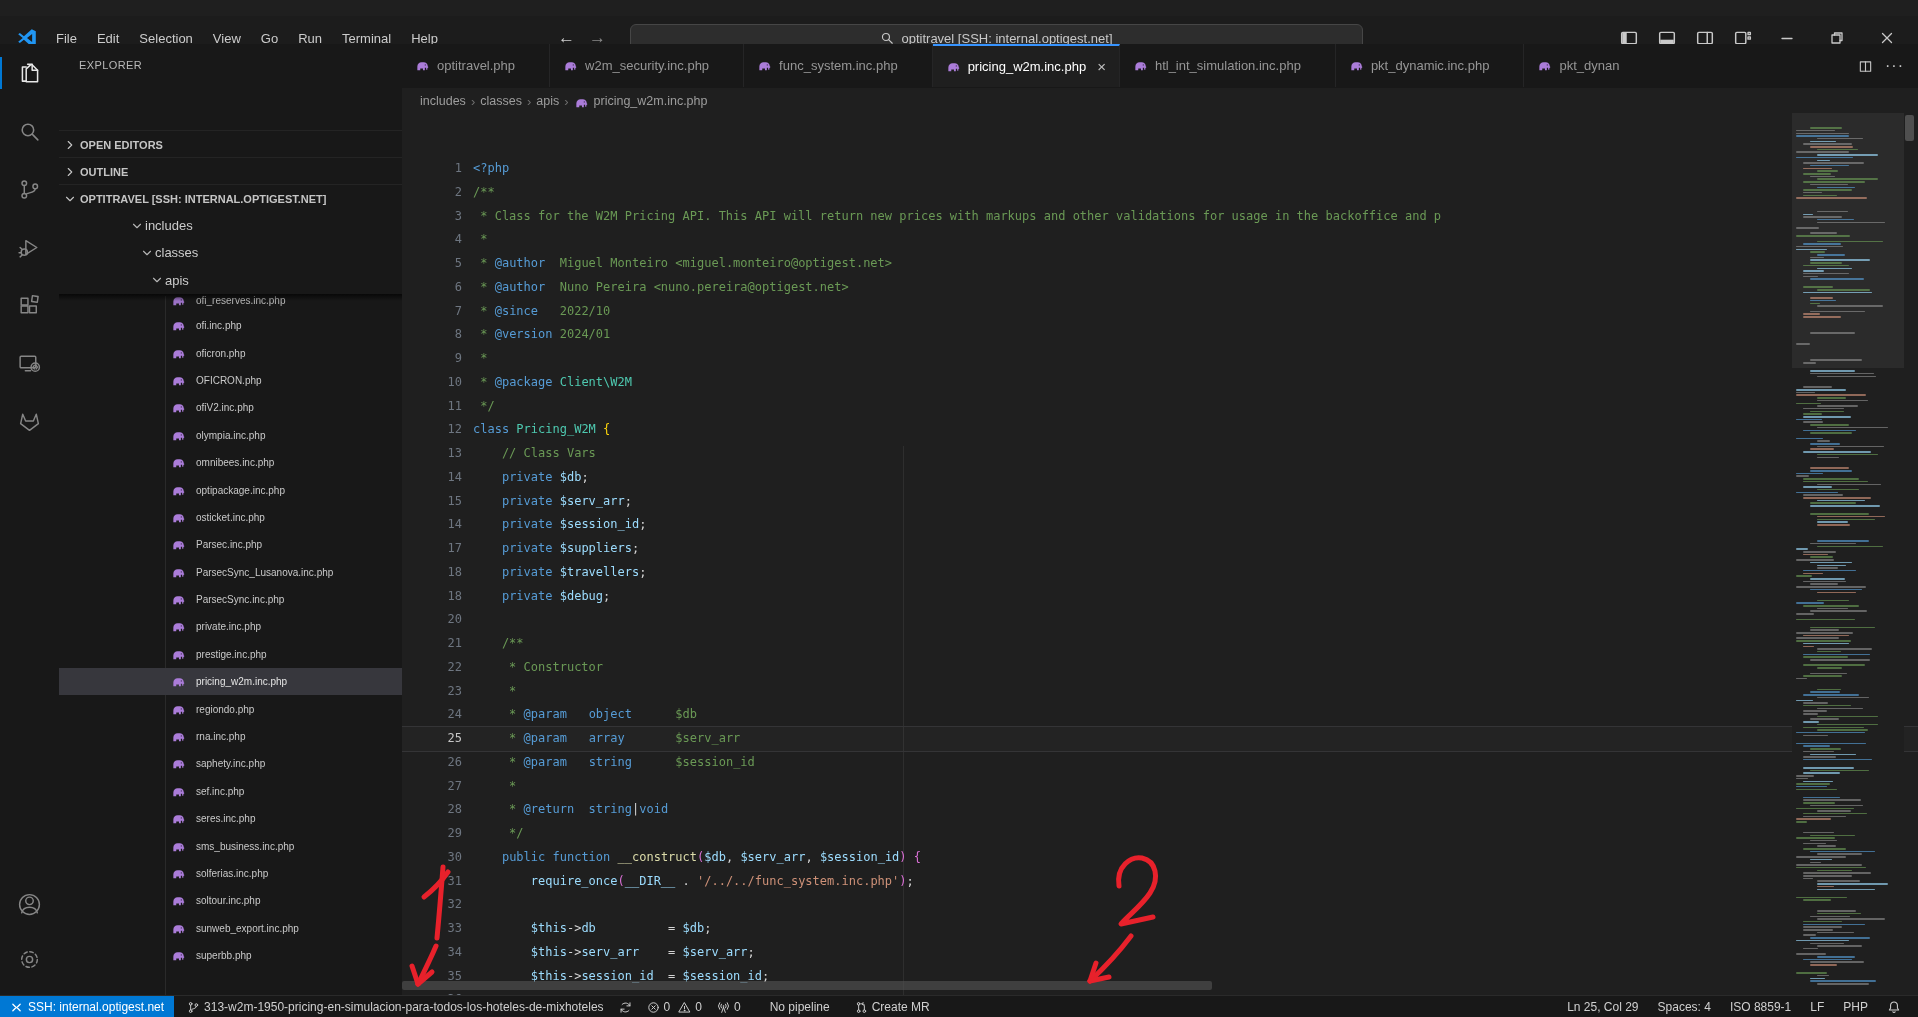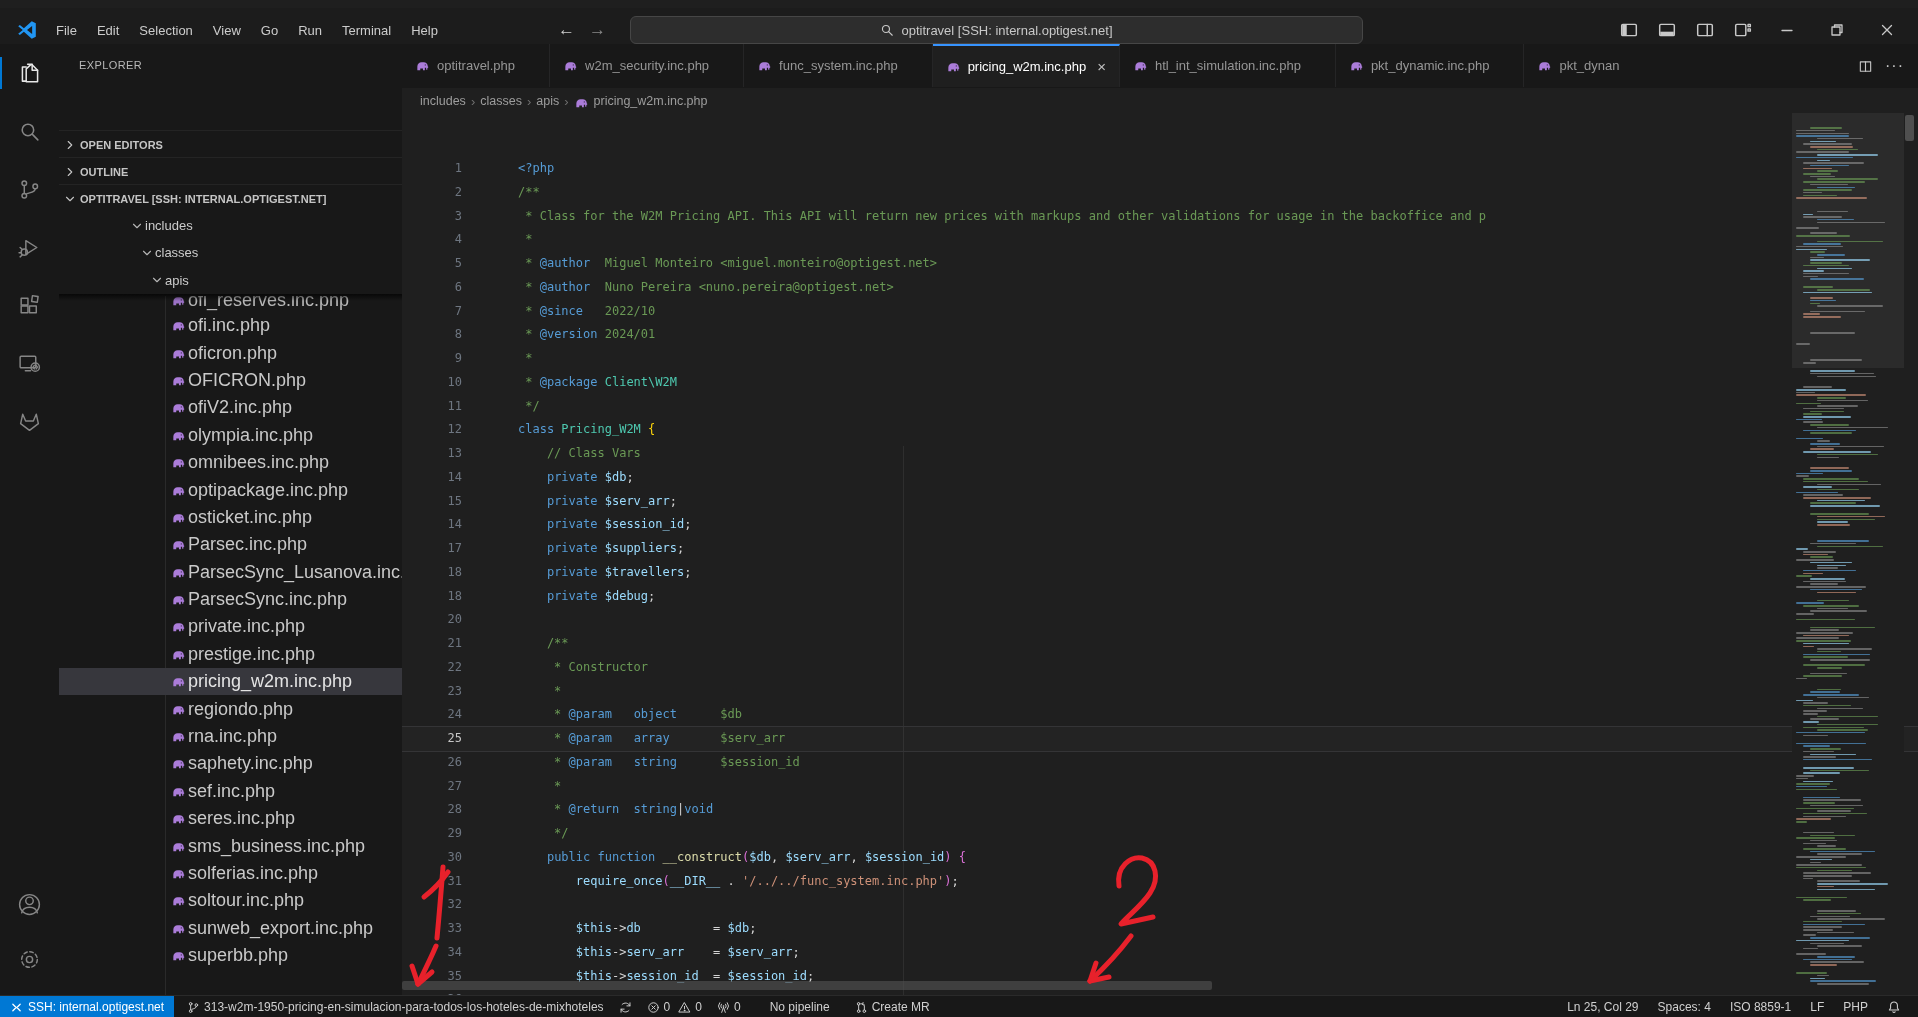--- a/index.html
+++ b/index.html
@@ -2,21 +2,21 @@
 <html><head>
 <meta charset="utf-8">
 <style>
   html,body{margin:0;padding:0;background:#000;}
   #app{position:relative;width:1918px;height:1017px;background:#1f1f1f;overflow:hidden;
        font-family:"Liberation Sans",sans-serif;color:#cccccc;-webkit-font-smoothing:antialiased;}
   svg{display:block;}
   .ico{stroke:currentColor;fill:none;stroke-width:1.3;stroke-linecap:round;stroke-linejoin:round;}
 
   
-  #titlebar{position:absolute;left:0;top:8px;width:1918px;height:44px;background:#1c1c1c;border-bottom:1px solid #2a2a2a;}
+  #titlebar{position:absolute;left:0;top:16px;width:1918px;height:44px;background:#1c1c1c;border-bottom:1px solid #2a2a2a;}
   #vscode-logo{position:absolute;left:16px;top:11px;width:22px;height:22px;}
   #menubar{position:absolute;left:46px;top:0;height:44px;display:flex;align-items:center;}
   .menu-item{padding:5px 10px;font-size:13px;color:#cccccc;border-radius:5px;cursor:default;}
   #nav-arrows{position:absolute;left:558px;top:0;height:44px;display:flex;align-items:center;gap:14px;color:#cfcfcf;font-size:17px;}
   #searchbox{position:absolute;left:630px;top:8px;width:731px;height:26px;background:#2d2d2d;border:1px solid #464646;
              border-radius:6px;display:flex;align-items:center;justify-content:center;gap:7px;color:#c8c8c8;font-size:13px;}
   #tb-right{position:absolute;right:0;top:0;height:44px;display:flex;align-items:center;gap:8px;padding-right:10px;color:#c9c9c9;}
   .tb-btn{width:30px;height:30px;display:flex;align-items:center;justify-content:center;border-radius:5px;}
   .win-btn{width:42px;height:44px;display:flex;align-items:center;justify-content:center;}
 
@@ -28,21 +28,21 @@
 
   
   #sidebar{position:absolute;left:59px;top:44px;width:343px;height:951px;background:#181818;border-right:1px solid #2a2a2a;overflow:hidden;}
   #sb-header{position:absolute;left:0;top:0;width:343px;height:42px;display:flex;align-items:center;}
   #sb-title{padding-left:20px;font-size:11px;color:#b8b8b8;letter-spacing:.4px;}
   .sb-section{position:absolute;left:0;width:343px;height:27px;display:flex;align-items:center;gap:3px;font-size:11px;font-weight:bold;color:#c5c5c5;border-top:1px solid #242424;}
   .sb-section .chev{margin-left:4px;color:#c5c5c5;}
   .tree-row{position:absolute;left:0;width:343px;height:27px;display:flex;align-items:center;font-size:13px;color:#cccccc;}
   .tree-row .chev{width:16px;display:flex;justify-content:center;color:#b6b6b6;}
   #file-list{position:absolute;left:0;top:252px;width:343px;height:716px;overflow:hidden;}
-  .file-row{position:relative;width:343px;height:27.4px;display:flex;align-items:center;padding-left:112px;box-sizing:border-box;gap:2px;font-size:18px;color:#c9c9c9;}
+  .file-row{position:relative;width:343px;height:27.4px;display:flex;align-items:center;padding-left:112px;box-sizing:border-box;gap:10px;font-size:10px;color:#c9c9c9;}
   .file-row.selected{background:#37373d;color:#e4e4e4;}
   .guide{position:absolute;top:0;width:1px;background:rgba(255,255,255,.08);}
   #tree-shadow{position:absolute;left:0;top:250px;width:343px;height:7px;background:linear-gradient(#000a,transparent);z-index:3;}
 
   
   #editor{position:absolute;left:402px;top:44px;width:1516px;height:951px;background:#1f1f1f;}
   #tabbar{position:absolute;left:0;top:0;width:1516px;height:44px;background:#181818;display:flex;}
   .tab{height:43px;display:flex;align-items:center;gap:7px;padding:0 13px;border-right:1px solid #252526;
        font-size:13px;color:#969696;background:#181818;white-space:nowrap;position:relative;flex:none;}
   .tab .pad{width:14px;}
@@ -52,21 +52,21 @@
   #tab-actions{margin-left:auto;display:flex;align-items:center;gap:12px;padding-right:14px;color:#c5c5c5;}
   #breadcrumbs{position:absolute;left:0;top:44px;width:1516px;height:26px;display:flex;align-items:center;gap:5px;
                padding-left:18px;font-size:12.5px;color:#9d9d9d;background:#1f1f1f;box-sizing:border-box;}
   .bc-sep{color:#6f6f6f;font-size:13px;}
 
   #codearea{position:absolute;left:0;top:69px;width:1516px;height:882px;overflow:hidden;}
   #code-lines{position:absolute;left:0;top:44px;width:1516px;}
   .code-line{position:relative;height:23.75px;font-family:"DejaVu Sans Mono",monospace;font-size:12px;line-height:23.75px;white-space:pre;}
   .code-line .ln{position:absolute;left:0;top:0;width:60px;text-align:right;color:#6e7681;}
   .code-line.cur .ln{color:#c6c6c6;}
-  .code-line .src{position:absolute;left:71px;top:0;margin-left:45px;}
+  .code-line .src{position:absolute;left:71px;top:0;}
   .code-line.cur::before{content:"";position:absolute;left:0;top:-1px;width:1516px;height:23.75px;
         border-top:1px solid #343436;border-bottom:1px solid #343436;background:rgba(255,255,255,.02);}
   .c-kw{color:#569CD6;} .c-cm{color:#6A9955;} .c-ty{color:#4EC9B0;} .c-vr{color:#9CDCFE;}
   .c-fn{color:#DCDCAA;} .c-st{color:#CE9178;} .c-b1{color:#FFD70B;} .c-b2{color:#DA70D6;} .c-pl{color:#D4D4D4;}
   #code-indent-guide{position:absolute;left:501px;top:333px;width:1px;height:600px;background:rgba(255,255,255,.07);}
 
   #minimap{position:absolute;left:1390px;top:0;width:112px;height:882px;background:#1f1f1f;}
   #minimap-vp{position:absolute;left:0;top:0;width:112px;height:255px;background:rgba(255,255,255,.055);}
   .mm-bar{position:absolute;height:1.5px;opacity:.65;border-radius:1px;}
   #vscroll{position:absolute;left:1503px;top:2px;width:9px;height:26px;background:#4f4f4f;border-radius:2px;}

